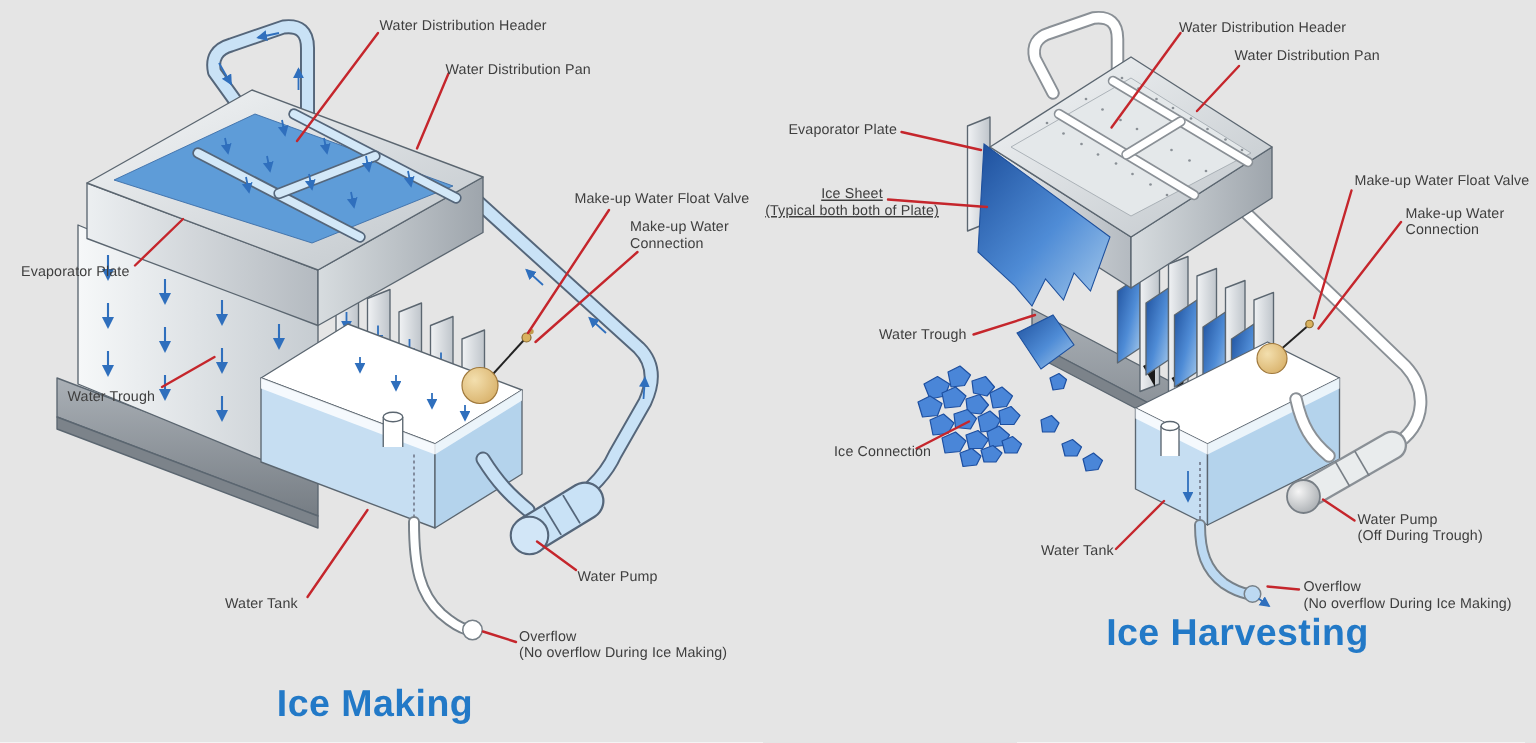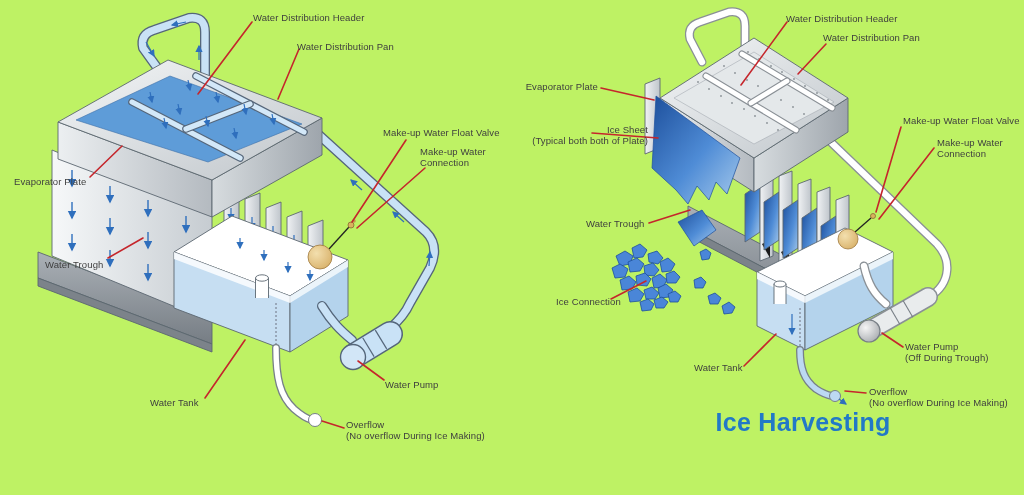--- a/index.html
+++ b/index.html
@@ -1,16 +1,16 @@
 <!DOCTYPE html>
 <html><head>
 <meta charset="utf-8">
 <style>
   html,body{margin:0;padding:0;background:#fff;}
-  #stage{position:relative;width:1024px;height:495px;background:#bef264;overflow:hidden;
+  #stage{position:relative;width:1024px;height:495px;background:#e5e5e5;overflow:hidden;
          font-family:"Liberation Sans",sans-serif;}
   #stage svg{position:absolute;left:0;top:0;}
   .lbl{position:absolute;font-size:9.5px;line-height:11px;color:#3e3e3e;white-space:nowrap;letter-spacing:.1px;}
   .lbl .l2{display:block;}
   .ttl{position:absolute;width:250px;text-align:center;font-size:25px;line-height:26px;
        font-weight:600;color:#2279c7;letter-spacing:.3px;}
   .tubeO{fill:none;stroke:#55667a;stroke-width:10;stroke-linecap:round;stroke-linejoin:round;}
   .tubeI{fill:none;stroke:#c9e2f6;stroke-width:7.4;stroke-linecap:round;stroke-linejoin:round;}
   .tubeOw{fill:none;stroke:#8a9096;stroke-width:9;stroke-linecap:round;stroke-linejoin:round;}
   .tubeIw{fill:none;stroke:#ffffff;stroke-width:6.4;stroke-linecap:round;stroke-linejoin:round;}
@@ -368,39 +368,40 @@
   <span class="l2">Connection</span>
 </div>
 <div class="lbl" style="left:14px;top:176px;">Evaporator Plate</div>
 <div class="lbl" style="left:45px;top:259px;">Water Trough</div>
 <div class="lbl" style="left:150px;top:397px;">Water Tank</div>
 <div class="lbl" style="left:385px;top:379px;">Water Pump</div>
 <div class="lbl" style="left:346px;top:419px;">
   <span>Overflow</span>
   <span class="l2">(No overflow During Ice Making)</span>
 </div>
+<div class="ttl" style="left:125px;top:456px;">Ice Making</div>
 
 <div class="lbl" style="left:786px;top:13px;">Water Distribution Header</div>
 <div class="lbl" style="left:823px;top:32px;">Water Distribution Pan</div>
 <div class="lbl" style="left:523px;top:81px;width:75px;text-align:right;">Evaporator Plate</div>
-<div class="lbl" style="left:528px;top:124px;width:120px;text-align:right;">
+<div class="lbl" style="left:508px;top:124px;width:120px;text-align:center;text-decoration:underline;">
   <span>Ice Sheet</span>
   <span class="l2">(Typical both both of Plate)</span>
 </div>
 <div class="lbl" style="left:586px;top:218px;">Water Trough</div>
 <div class="lbl" style="left:903px;top:115px;">Make-up Water Float Valve</div>
 <div class="lbl" style="left:937px;top:137px;">
   <span>Make-up Water</span>
   <span class="l2">Connection</span>
 </div>
 <div class="lbl" style="left:556px;top:296px;">Ice Connection</div>
 <div class="lbl" style="left:694px;top:362px;">Water Tank</div>
 <div class="lbl" style="left:905px;top:341px;">
   <span>Water Pump</span>
   <span class="l2">(Off During Trough)</span>
 </div>
 <div class="lbl" style="left:869px;top:386px;">
   <span>Overflow</span>
   <span class="l2">(No overflow During Ice Making)</span>
 </div>
-<div class="ttl" style="left:678px;top:409px;">Ice Harvesting</div>
+<div class="ttl" style="left:700px;top:409px;">Ice Harvesting</div>
 
 </div>
 
 </body></html>

